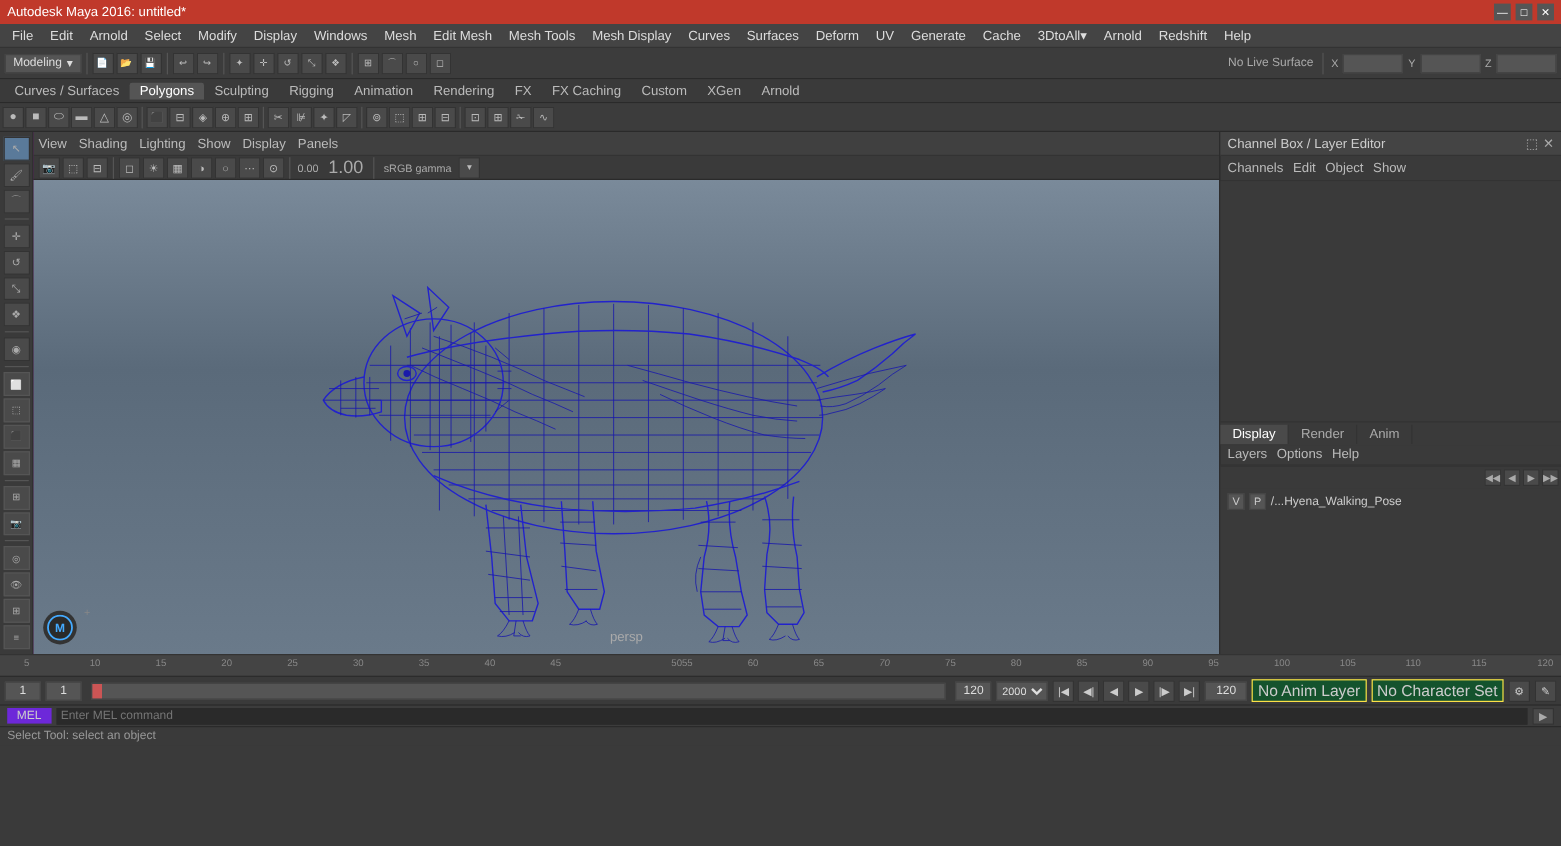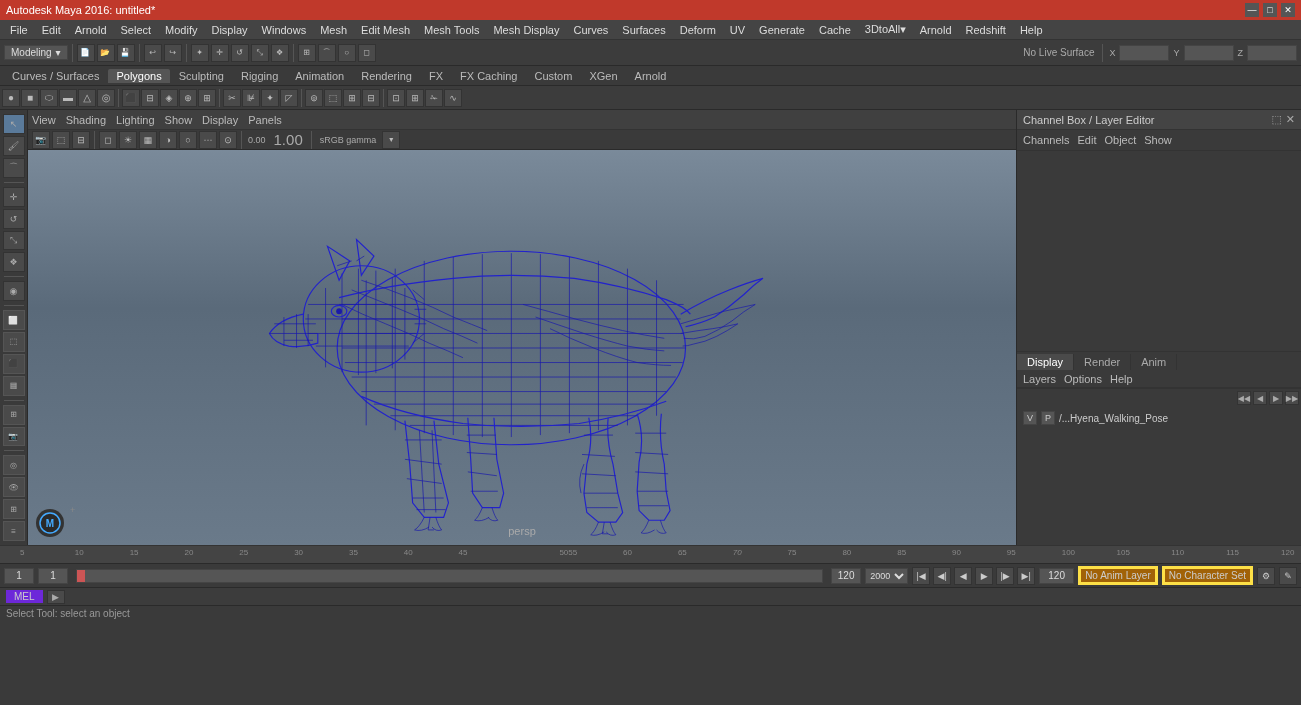--- a/index.html
+++ b/index.html
@@ -394,24 +394,24 @@
 
     #anim-layer-display {
       display: flex;
       align-items: center;
       gap: 4px;
       font-size: 10px;
       color: #aaa;
     }
 
     .anim-label {
-      background: #a16207;
-      border: 3px solid #fde047;
+      background: #14532d;
+      border: 1px solid #fde047;
       padding: 1px 4px;
-      font-size: 10px;
+      font-size: 13px;
       color: #ccc;
     }
   </style>
 </head>
 <body>
 
 <div id="title-bar">
   <div id="title-bar-left">
     <span>Autodesk Maya 2016: untitled*</span>
   </div>
@@ -850,18 +850,19 @@
   </div>
 
   <div style="width:18px;height:18px;background:#4a4a4a;border:1px solid #333;display:flex;align-items:center;justify-content:center;font-size:9px;cursor:pointer;">⚙</div>
   <div style="width:18px;height:18px;background:#4a4a4a;border:1px solid #333;display:flex;align-items:center;justify-content:center;font-size:9px;cursor:pointer;">✎</div>
 </div>
 
 <div id="script-editor-bar">
   <div class="mel-tab">
     <span>MEL</span>
   </div>
+  <input type="text" id="script-input" placeholder="Enter MEL command" style="flex: 1 1 0%; height: 14px; background: rgb(42, 42, 42); border: none; color: rgb(204, 204, 204); font-size: 10px; padding: 0px 4px; outline: none;">
   <div style="width:18px;height:14px;background:#4a4a4a;border:1px solid #333;display:flex;align-items:center;justify-content:center;font-size:9px;cursor:pointer;color:#aaa;">▶</div>
 </div>
 
 <div id="status-bar">
   <span>Select Tool: select an object</span>
 </div>
 
 </body></html>

